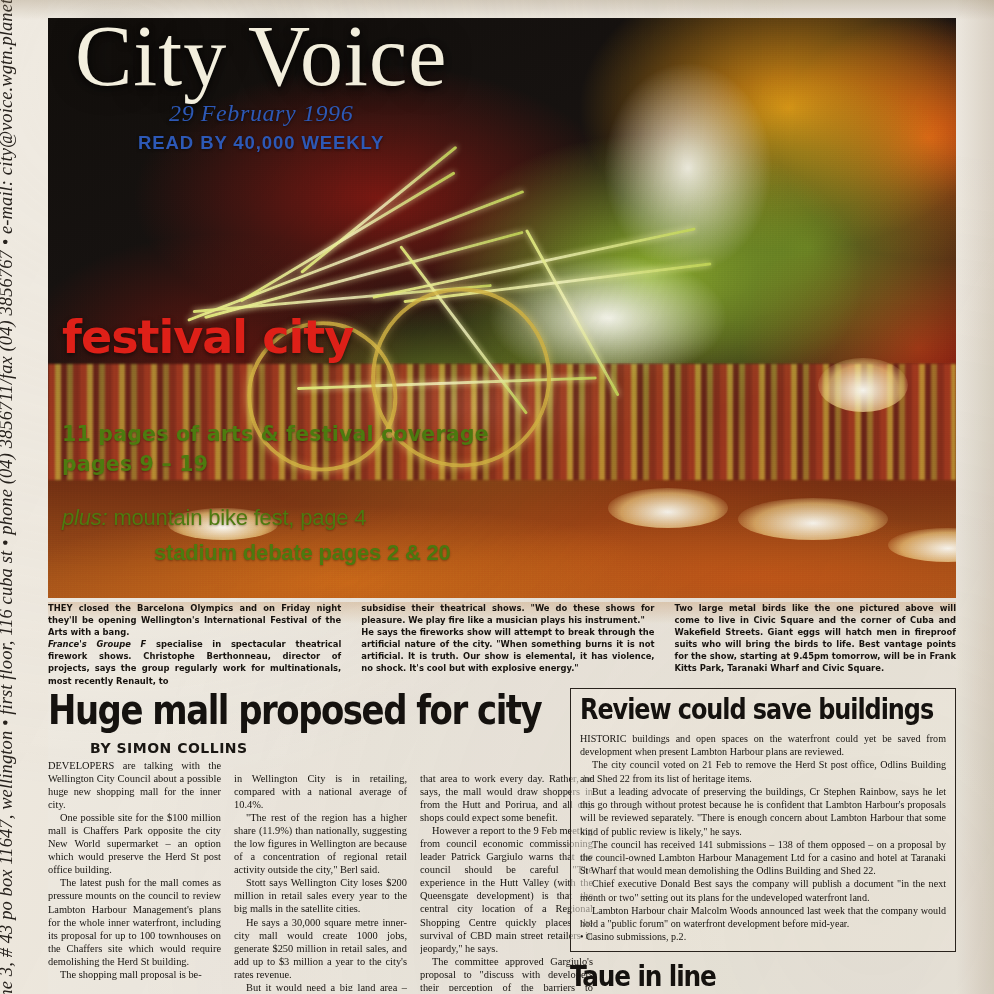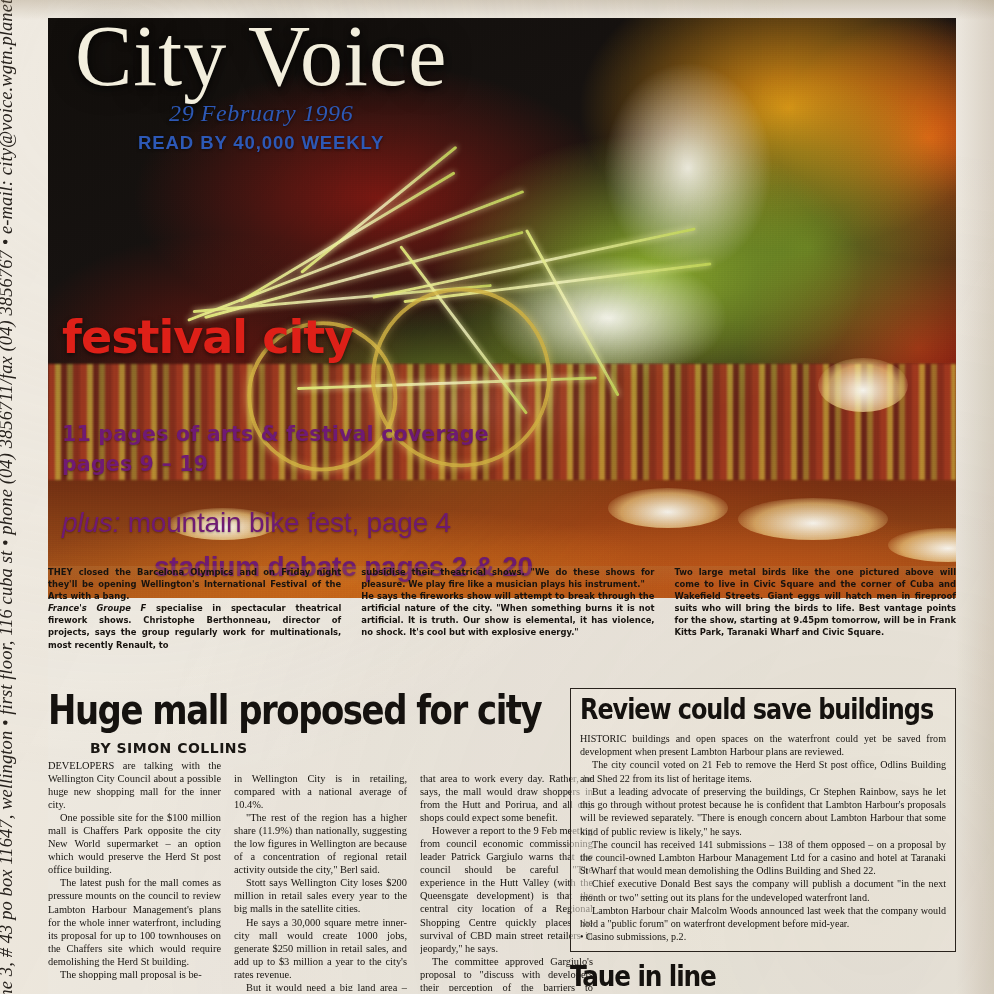--- a/index.html
+++ b/index.html
@@ -181,46 +181,46 @@
     font-size: 46px;
     color: #e02018;
     letter-spacing: -1px;
     text-shadow: 0 2px 5px rgba(0,0,0,.55);
     pointer-events: none;
   }
   .teaser-block {
     position: absolute;
     left: 62px; top: 420px;
     z-index: 12;
-    color: #701a75;
+    color: #4d7c0f;
     pointer-events: none;
   }
   .teaser-1 {
     font-family: "DejaVu Sans", sans-serif;
     font-weight: bold;
     font-size: 20.5px;
     line-height: 1.45;
     letter-spacing: .2px;
     text-shadow: 0 1px 2px rgba(0,0,0,.30);
   }
   .teaser-2 {
     margin-top: 22px;
     font-family: "Liberation Sans", sans-serif;
-    font-size: 28px;
+    font-size: 22px;
     line-height: 1.55;
     letter-spacing: -.2px;
     text-shadow: 0 1px 2px rgba(0,0,0,.30);
   }
   .teaser-2 .plus { font-style: italic; }
   .teaser-2 .ln2 { display:block; margin-left: 92px; font-weight: bold; }
 
   
   .caption-strip {
     position: absolute;
-    left: 48px; top: 566px;
+    left: 48px; top: 602px;
     width: 908px; height: 84px;
     display: flex;
     gap: 20px;
     z-index: 14;
     background: linear-gradient(180deg, rgba(190,130,70,.28), rgba(238,232,222,.0) 26%);
   }
   .cap-col {
     font-family: "DejaVu Sans", sans-serif;
     font-weight: bold;
     font-size: 8.4px;

